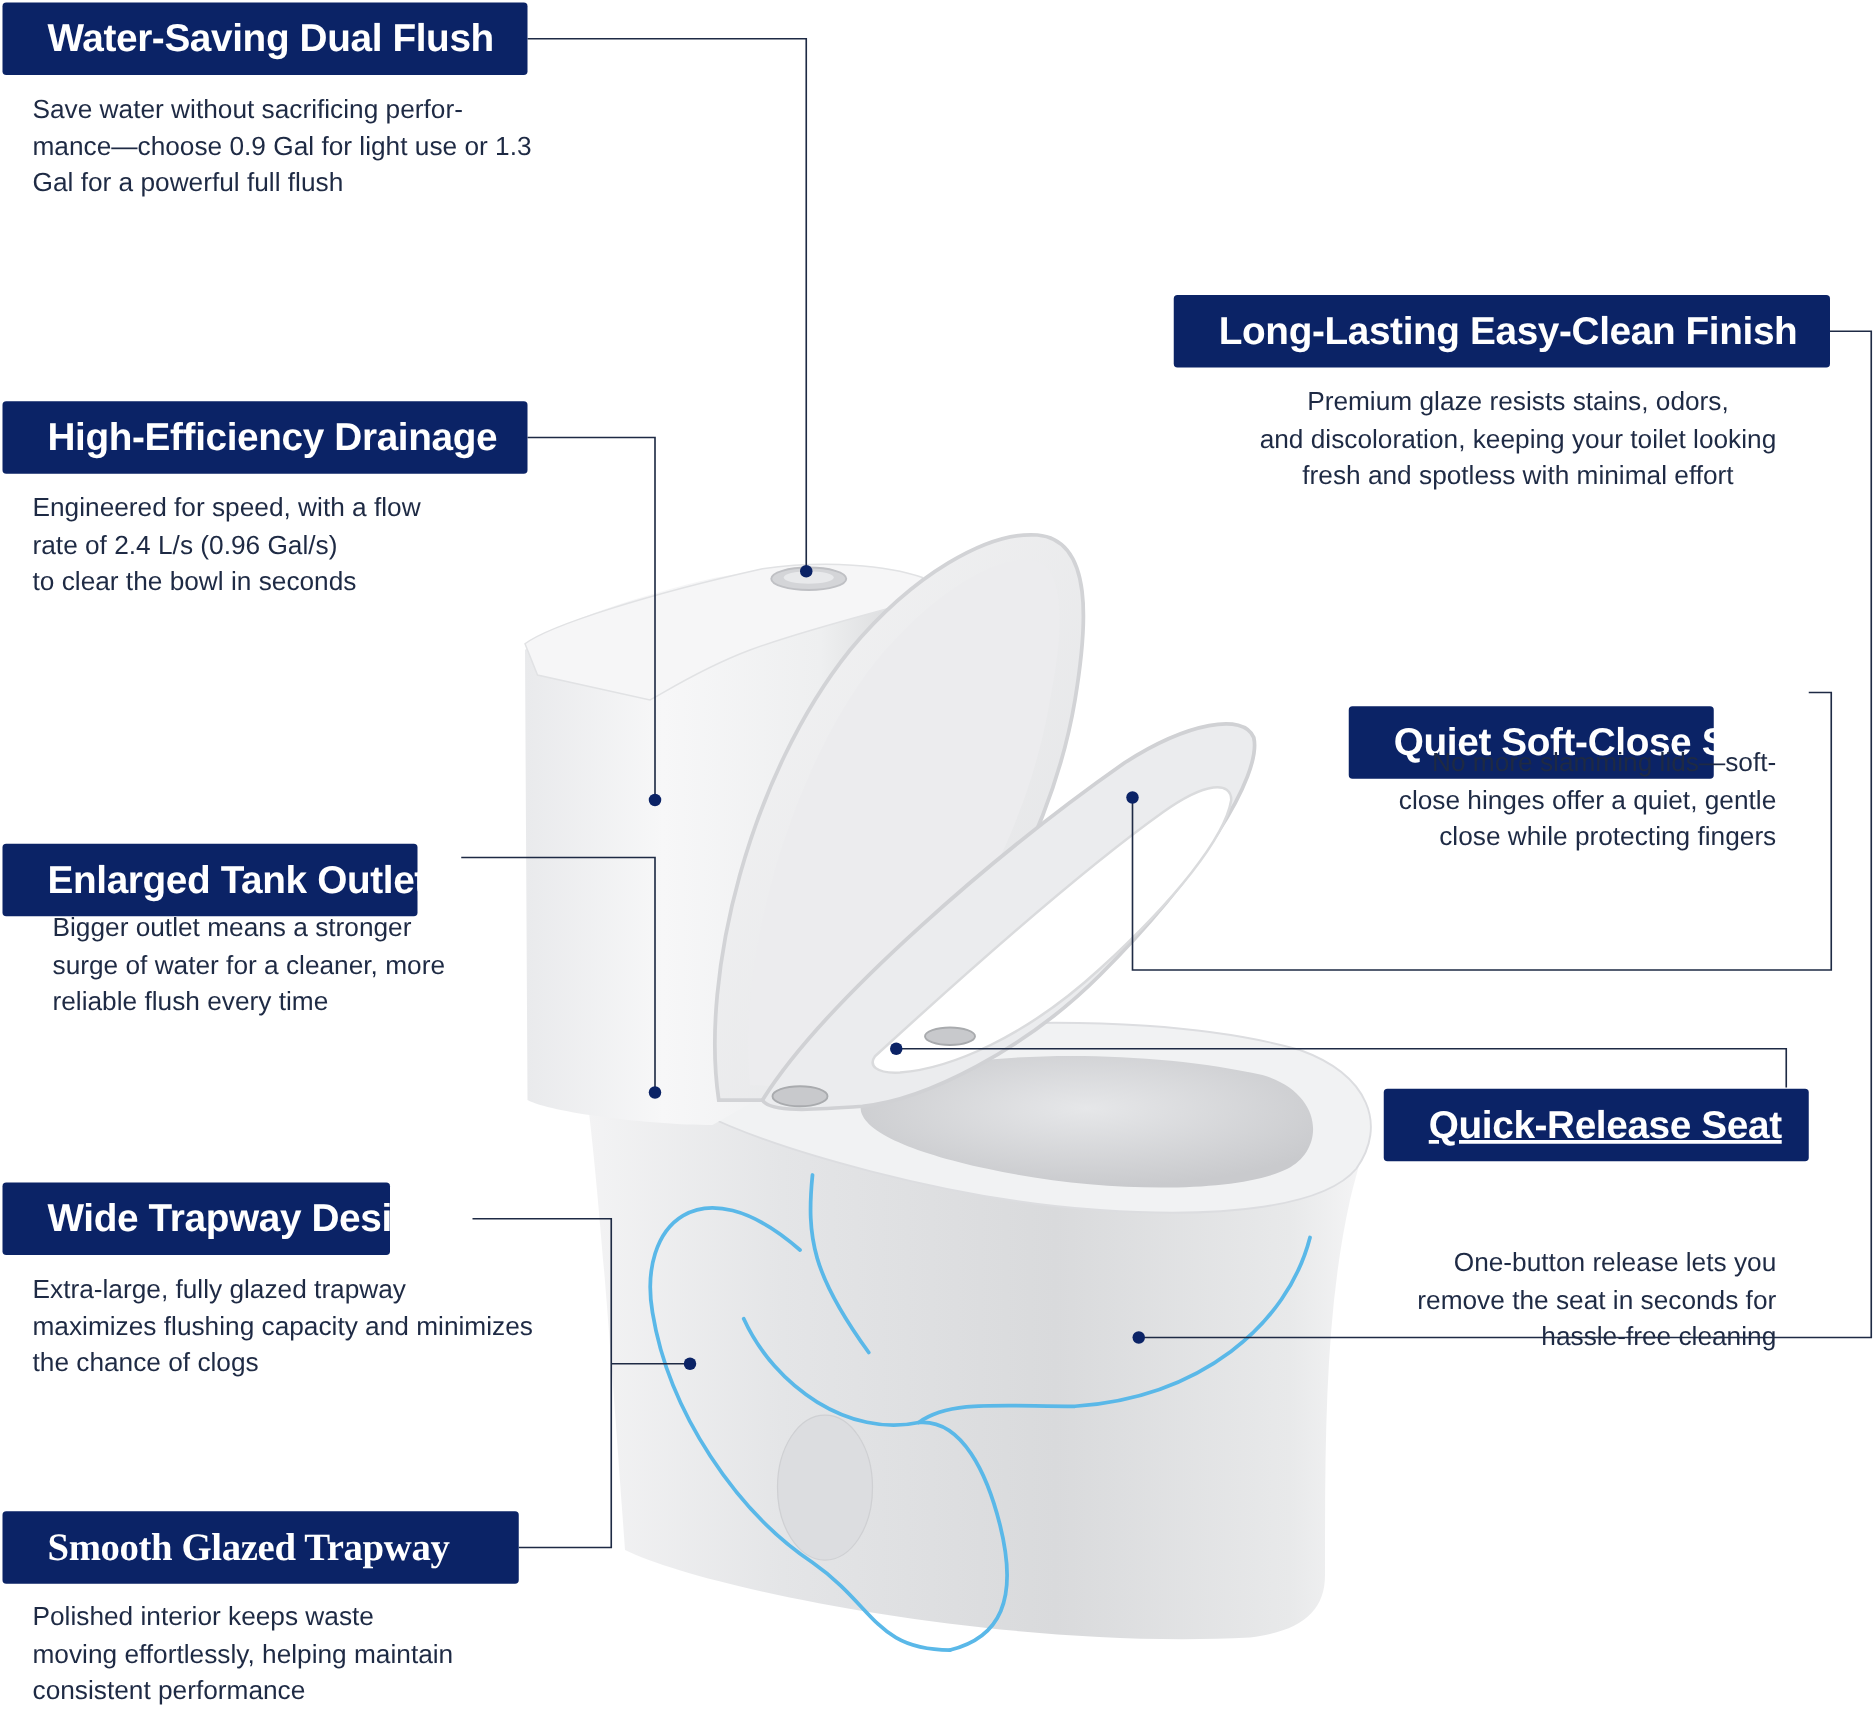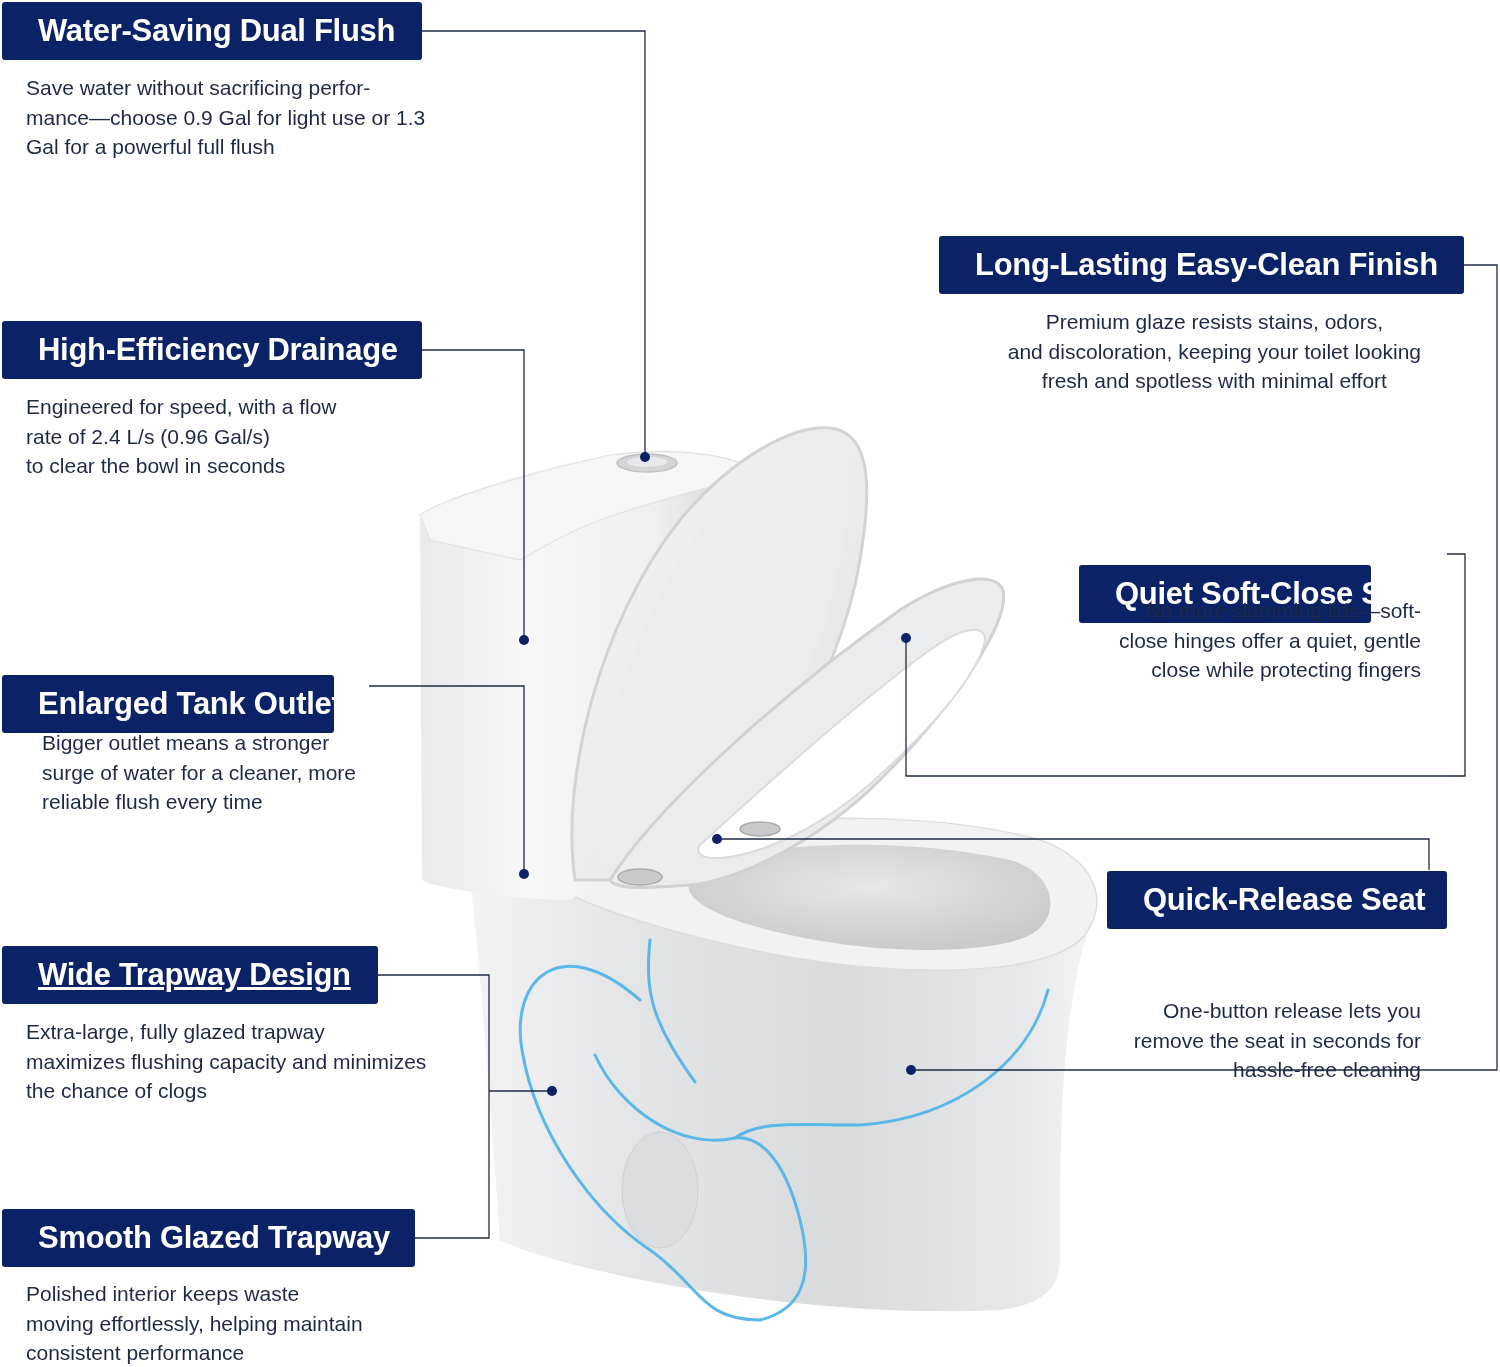--- a/index.html
+++ b/index.html
@@ -140,36 +140,36 @@
 <div class="label" style="left:2px; top:321px; width:420px;">High-Efficiency Drainage</div>
 <div class="desc" style="left:26px; top:392px;">Engineered for speed, with a flow
 rate of 2.4 L/s (0.96 Gal/s)
 to clear the bowl in seconds</div>
 
 <div class="label" style="left:2px; top:657px; width:332px;margin-top:18px;">Enlarged Tank Outlet</div>
 <div class="desc" style="left:26px; top:728px;margin-left:16px;">Bigger outlet means a stronger
 surge of water for a cleaner, more
 reliable flush every time</div>
 
-<div class="label" style="left:2px; top:946px; width:376px;text-decoration:underline;">Wide Trapway Design</div>
+<div class="label" style="left:2px; top:946px; width:310px;">Wide Trapway Design</div>
 <div class="desc" style="left:26px; top:1017px;">Extra-large, fully glazed trapway
 maximizes flushing capacity and minimizes
 the chance of clogs</div>
 
-<div class="label" style="left:2px; top:1209px; width:413px;">Smooth Glazed Trapway</div>
+<div class="label" style="left:2px; top:1209px; width:413px;font-family:Liberation Serif, serif;">Smooth Glazed Trapway</div>
 <div class="desc" style="left:26px; top:1279px;">Polished interior keeps waste
 moving effortlessly, helping maintain
 consistent performance</div>
 
 <div class="label" style="left:922px; top:236px; width:525px;margin-left:17px;">Long-Lasting Easy-Clean Finish</div>
 <div class="desc right" style="right:79px; top:307px;text-align:center;">Premium glaze resists stains, odors,
 and discoloration, keeping your toilet looking
 fresh and spotless with minimal effort</div>
 
 <div class="label" style="left:1079px; top:525px; width:292px;margin-top:40px;">Quiet Soft-Close Seat</div>
 <div class="desc right" style="right:79px; top:596px;">No more slamming lids—soft-
 close hinges offer a quiet, gentle
 close while protecting fingers</div>
 
-<div class="label" style="left:1107px; top:871px; width:340px;">Quick-Release Seat</div>
+<div class="label" style="left:1107px; top:871px; width:340px;text-decoration:underline;">Quick-Release Seat</div>
 <div class="desc right" style="right:79px; top:996px;">One-button release lets you
 remove the seat in seconds for
 hassle-free cleaning</div>
 
 </body></html>

